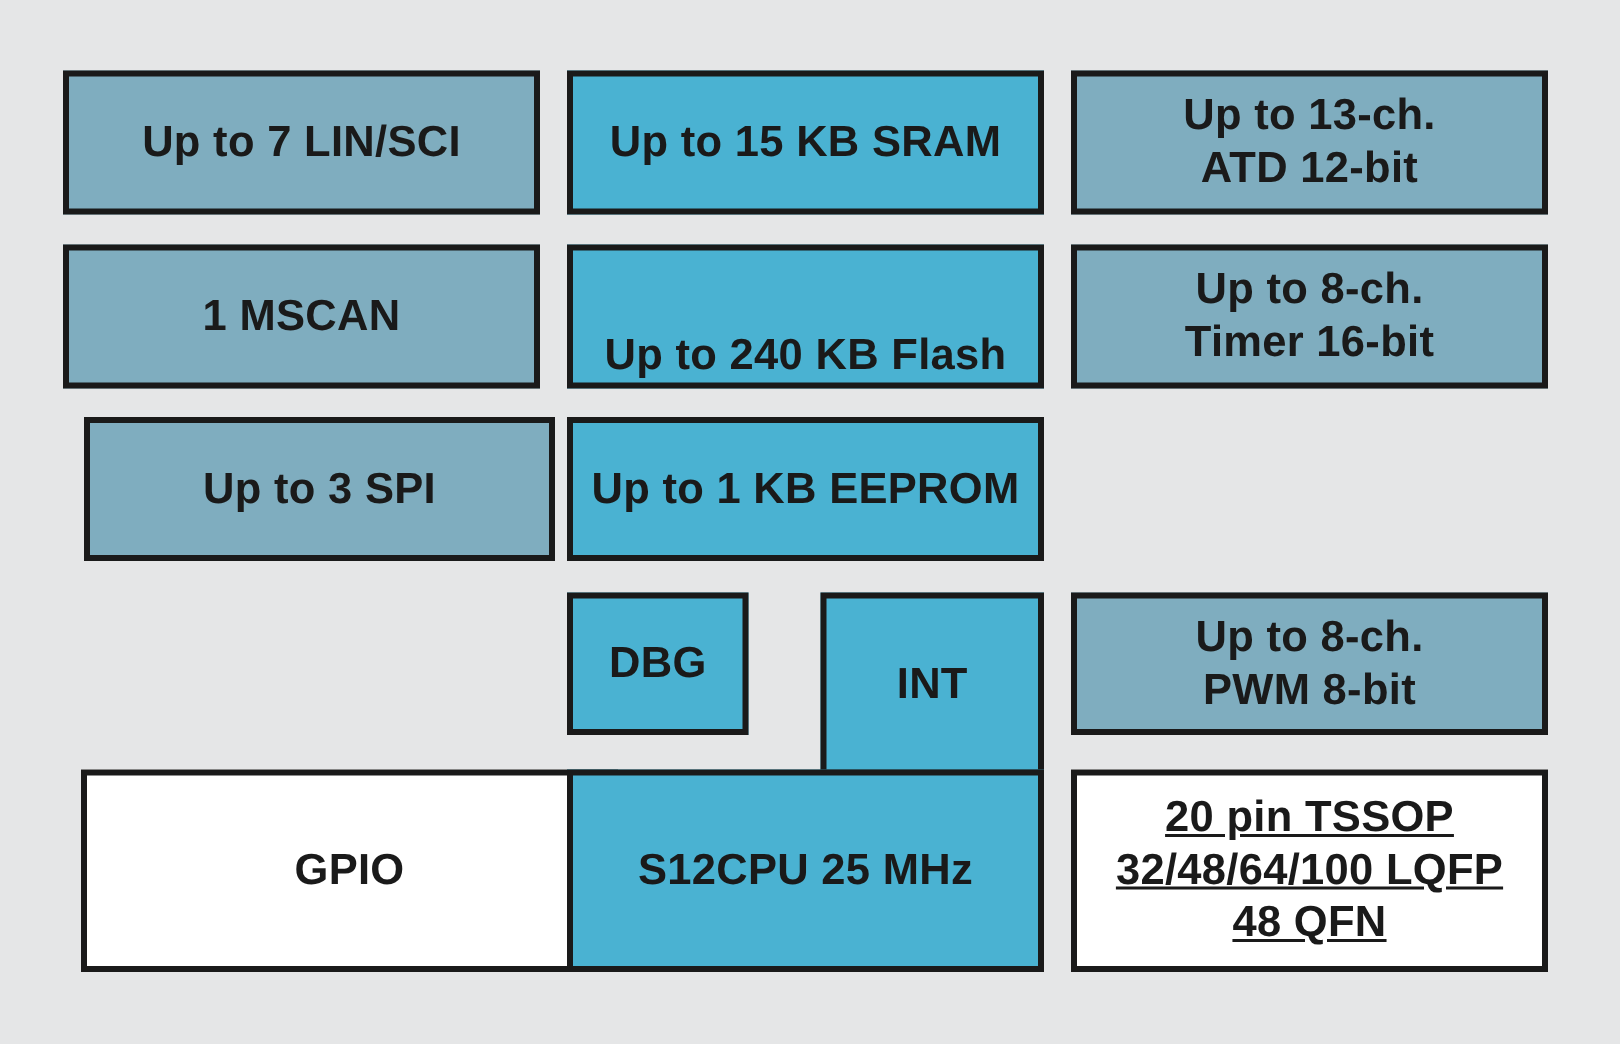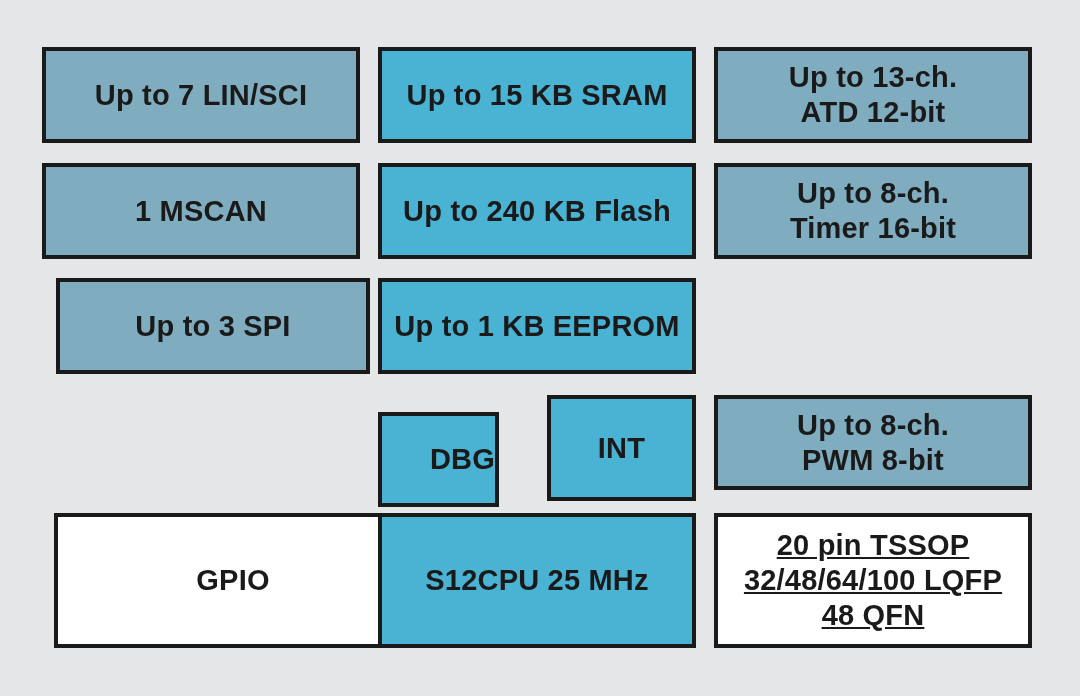--- a/index.html
+++ b/index.html
@@ -51,39 +51,39 @@
     <span class="line">Up to 15 KB SRAM</span>
   </div>
   <div class="block peripheral" style="left:714px; top:47px; width:318px; height:96px;">
     <span class="line">Up to 13-ch.</span>
     <span class="line">ATD 12-bit</span>
   </div>
 
   <div class="block peripheral" style="left:42px; top:163px; width:318px; height:96px;">
     <span class="line">1 MSCAN</span>
   </div>
-  <div class="block core" style="left:378px; top:163px; width:318px; height:96px;">
+  <div class="block core" style="left:378px; top:163px; width:318px; height:96px;justify-content:flex-end;">
     <span class="line">Up to 240 KB Flash</span>
   </div>
   <div class="block peripheral" style="left:714px; top:163px; width:318px; height:96px;">
     <span class="line">Up to 8-ch.</span>
     <span class="line">Timer 16-bit</span>
   </div>
 
   <div class="block peripheral" style="left:56px; top:278px; width:314px; height:96px;">
     <span class="line">Up to 3 SPI</span>
   </div>
   <div class="block core" style="left:378px; top:278px; width:318px; height:96px;">
     <span class="line">Up to 1 KB EEPROM</span>
   </div>
 
-  <div class="block core" style="left:378px; top:412px; width:121px; height:95px;align-items:flex-end;">
+  <div class="block core" style="left:378px; top:395px; width:121px; height:95px;">
     <span class="line">DBG</span>
   </div>
-  <div class="block core" style="left:547px; top:395px; width:149px; height:106px;">
+  <div class="block core" style="left:547px; top:395px; width:149px; height:122px;">
     <span class="line">INT</span>
   </div>
   <div class="block peripheral" style="left:714px; top:395px; width:318px; height:95px;">
     <span class="line">Up to 8-ch.</span>
     <span class="line">PWM 8-bit</span>
   </div>
 
   <div class="block io" style="left:54px; top:513px; width:358px; height:135px;">
     <span class="line">GPIO</span>
   </div>

